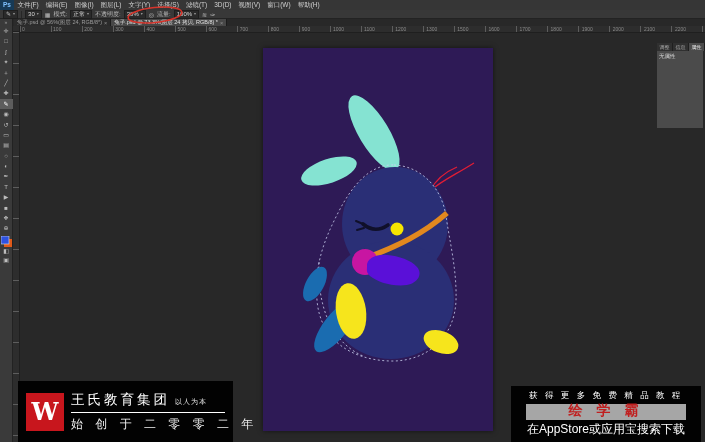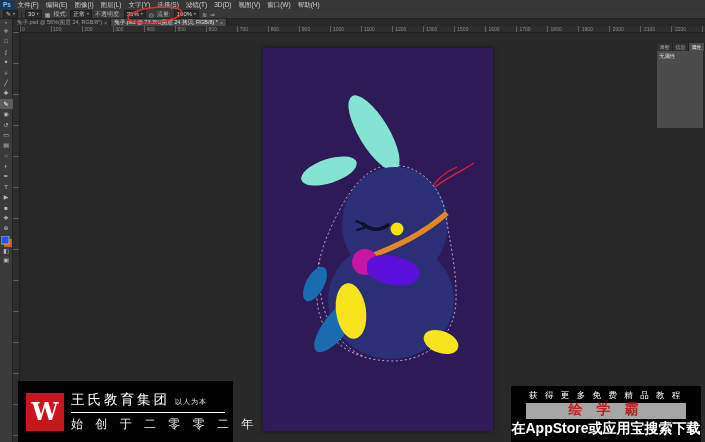--- a/index.html
+++ b/index.html
@@ -68,21 +68,21 @@
   .wm-title{font-size:13.5px;letter-spacing:3px;color:#fff;}
   .wm-tagline{font-size:7px;letter-spacing:1px;color:#e8e8e8;margin-left:5px;}
   .wm-divider{border-top:1px solid #fff;margin:3px 0 3px 0;}
   .wm-line2{font-size:12px;letter-spacing:4.5px;color:#f0f0f0;white-space:nowrap;}
   .wm-right{position:absolute;left:511px;top:386px;width:190px;height:56px;background:#020202;
             display:flex;flex-direction:column;align-items:center;justify-content:space-between;
             padding:4px 15px;box-sizing:border-box;z-index:10;}
   .wmr-line1{font-size:8.5px;letter-spacing:2.5px;color:#fff;white-space:nowrap;}
   .wmr-badge{width:100%;height:16px;line-height:12px;text-align:center;font-size:14px;
              font-weight:bold;letter-spacing:5px;white-space:nowrap;}
-  .wmr-line2{font-size:14px;font-weight:bold;color:#fff;white-space:nowrap;}
+  .wmr-line2{font-size:12px;font-weight:normal;color:#fff;white-space:nowrap;}
 </style>
 </head>
 <body>
 
 <div id="app">
 
   <div class="menubar">
     <span class="ps-logo">Ps</span>
     <span style="display:flex;">
 

